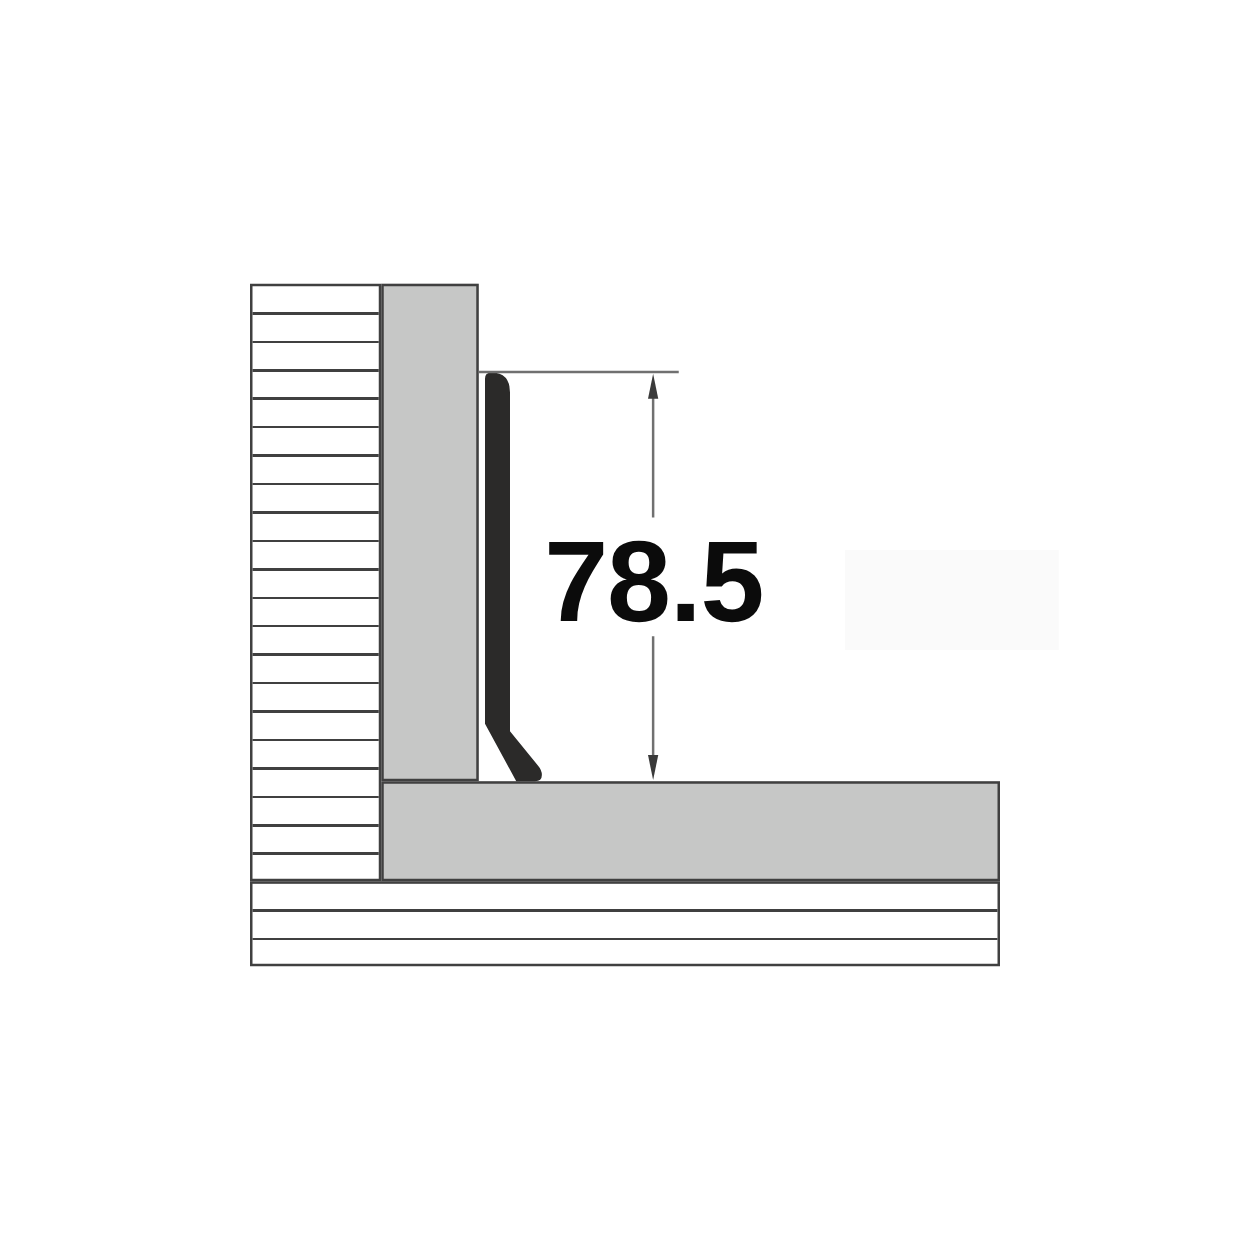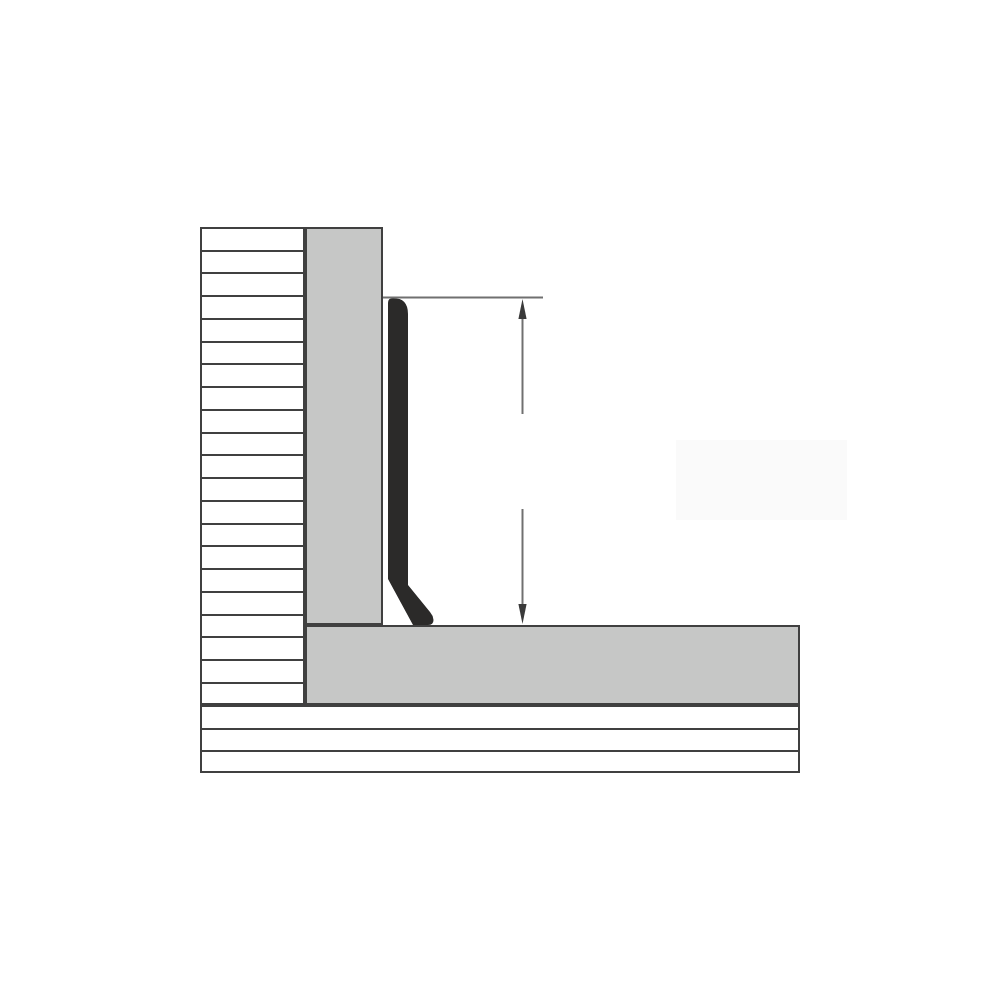--- a/index.html
+++ b/index.html
@@ -112,14 +112,15 @@
 
     <line x1="522.5" y1="314" x2="522.5" y2="414" stroke="#707070" stroke-width="2"></line>
 
     <line x1="522.5" y1="509" x2="522.5" y2="610" stroke="#707070" stroke-width="2"></line>
 
     <polygon fill="#3a3a3a" points="522.5,299 518.4,319 526.6,319"></polygon>
 
     <polygon fill="#3a3a3a" points="522.5,624 518.4,604 526.6,604"></polygon>
   </svg>
 
+  <div class="abs dim-label">78.5</div>
 
 </div>
 
 </body></html>

